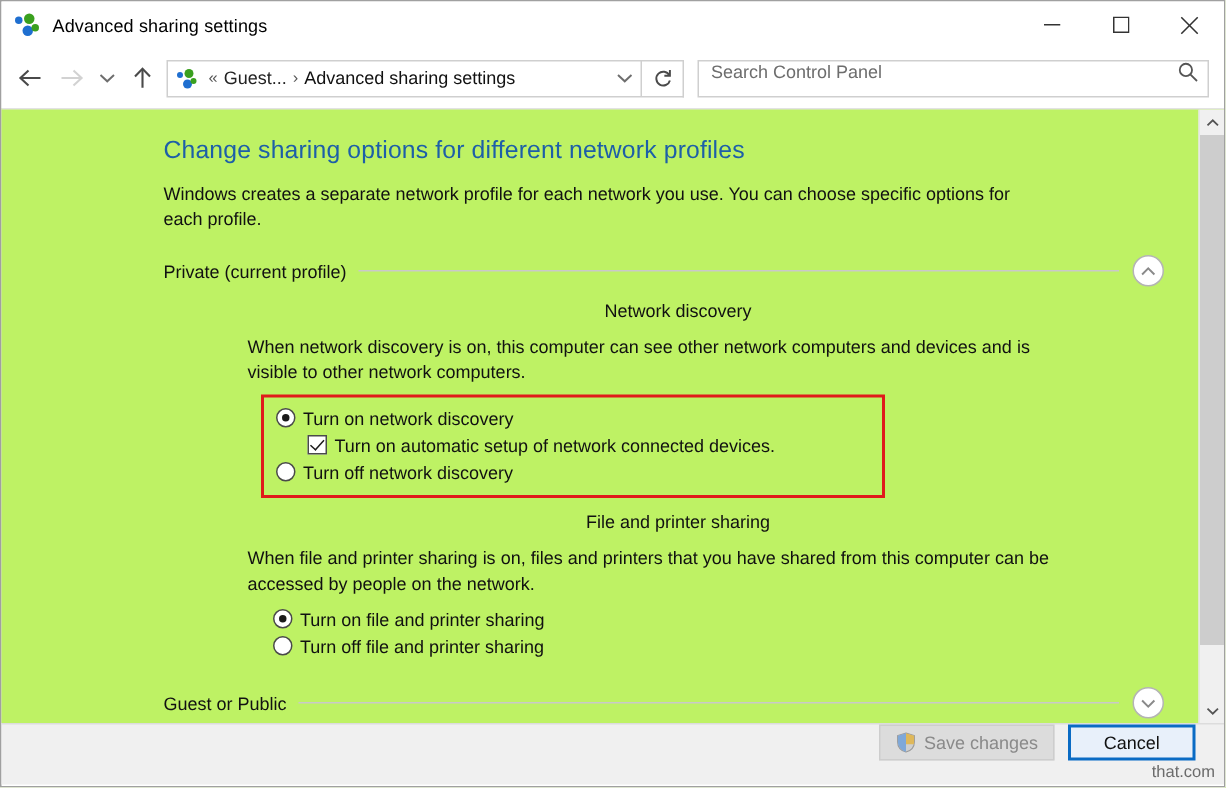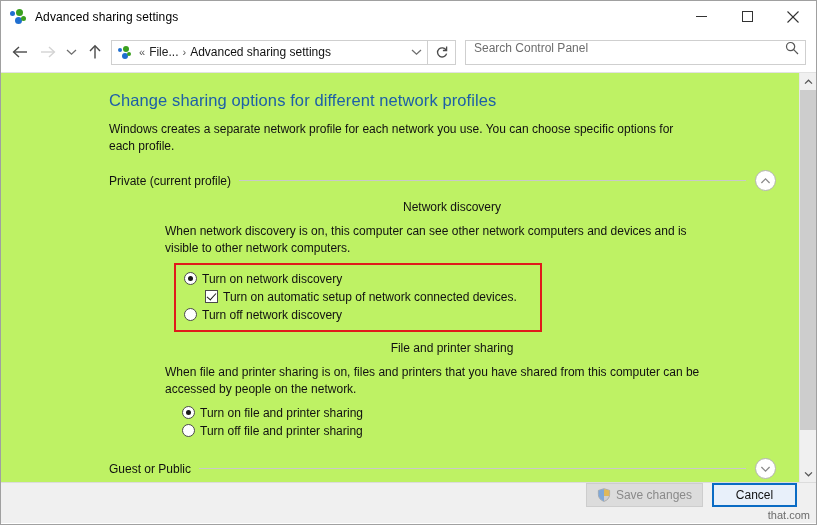--- a/index.html
+++ b/index.html
@@ -246,21 +246,21 @@
     border-width: 0 1.6px 1.6px 0;
     transform: rotate(42deg);
   }
 
   
   .redbox {
     border: 2px solid #e01b1b;
     padding: 5px 8px 6px 8px;
     margin-left: 9px;
     margin-top: 3px;
-    width: 368px;
+    width: 416px;
   }
   .indent-check { padding-left: 21px; }
 
   
   .scrollbar {
     position: absolute;
     right: 0; top: 0;
     width: 17px; height: 100%;
     background: #f0f0f0;
     border-left: 1px solid #e6e6e6;
@@ -379,21 +379,21 @@
     <div class="addressbar">
       <div class="crumb-icon">
         <span class="net-icon" style="width:15px;height:15px;display:block;">
           <i class="d1" style="width:4px;height:4px;left:0;top:3px;"></i>
           <i class="d2" style="width:6px;height:6px;left:5px;top:1px;"></i>
           <i class="d3" style="width:6px;height:6px;left:4px;top:8px;"></i>
           <i class="d4" style="width:4px;height:4px;left:9px;top:7px;"></i>
         </span>
       </div>
       <span class="crumb-sep">«</span>
-      <span class="crumb dim">File...</span>
+      <span class="crumb dim">Guest...</span>
       <span class="crumb-sep">›</span>
       <span class="crumb">Advanced sharing settings</span>
       <span class="addr-spacer"></span>
       <span class="addr-chev">
         <svg width="11" height="8" viewBox="0 0 11 8">
             <path d="M1 2 L5.5 6.2 L10 2" fill="none" stroke="#6e6e6e" stroke-width="1.3"></path>
           </svg>
       </span>
     </div>
 

